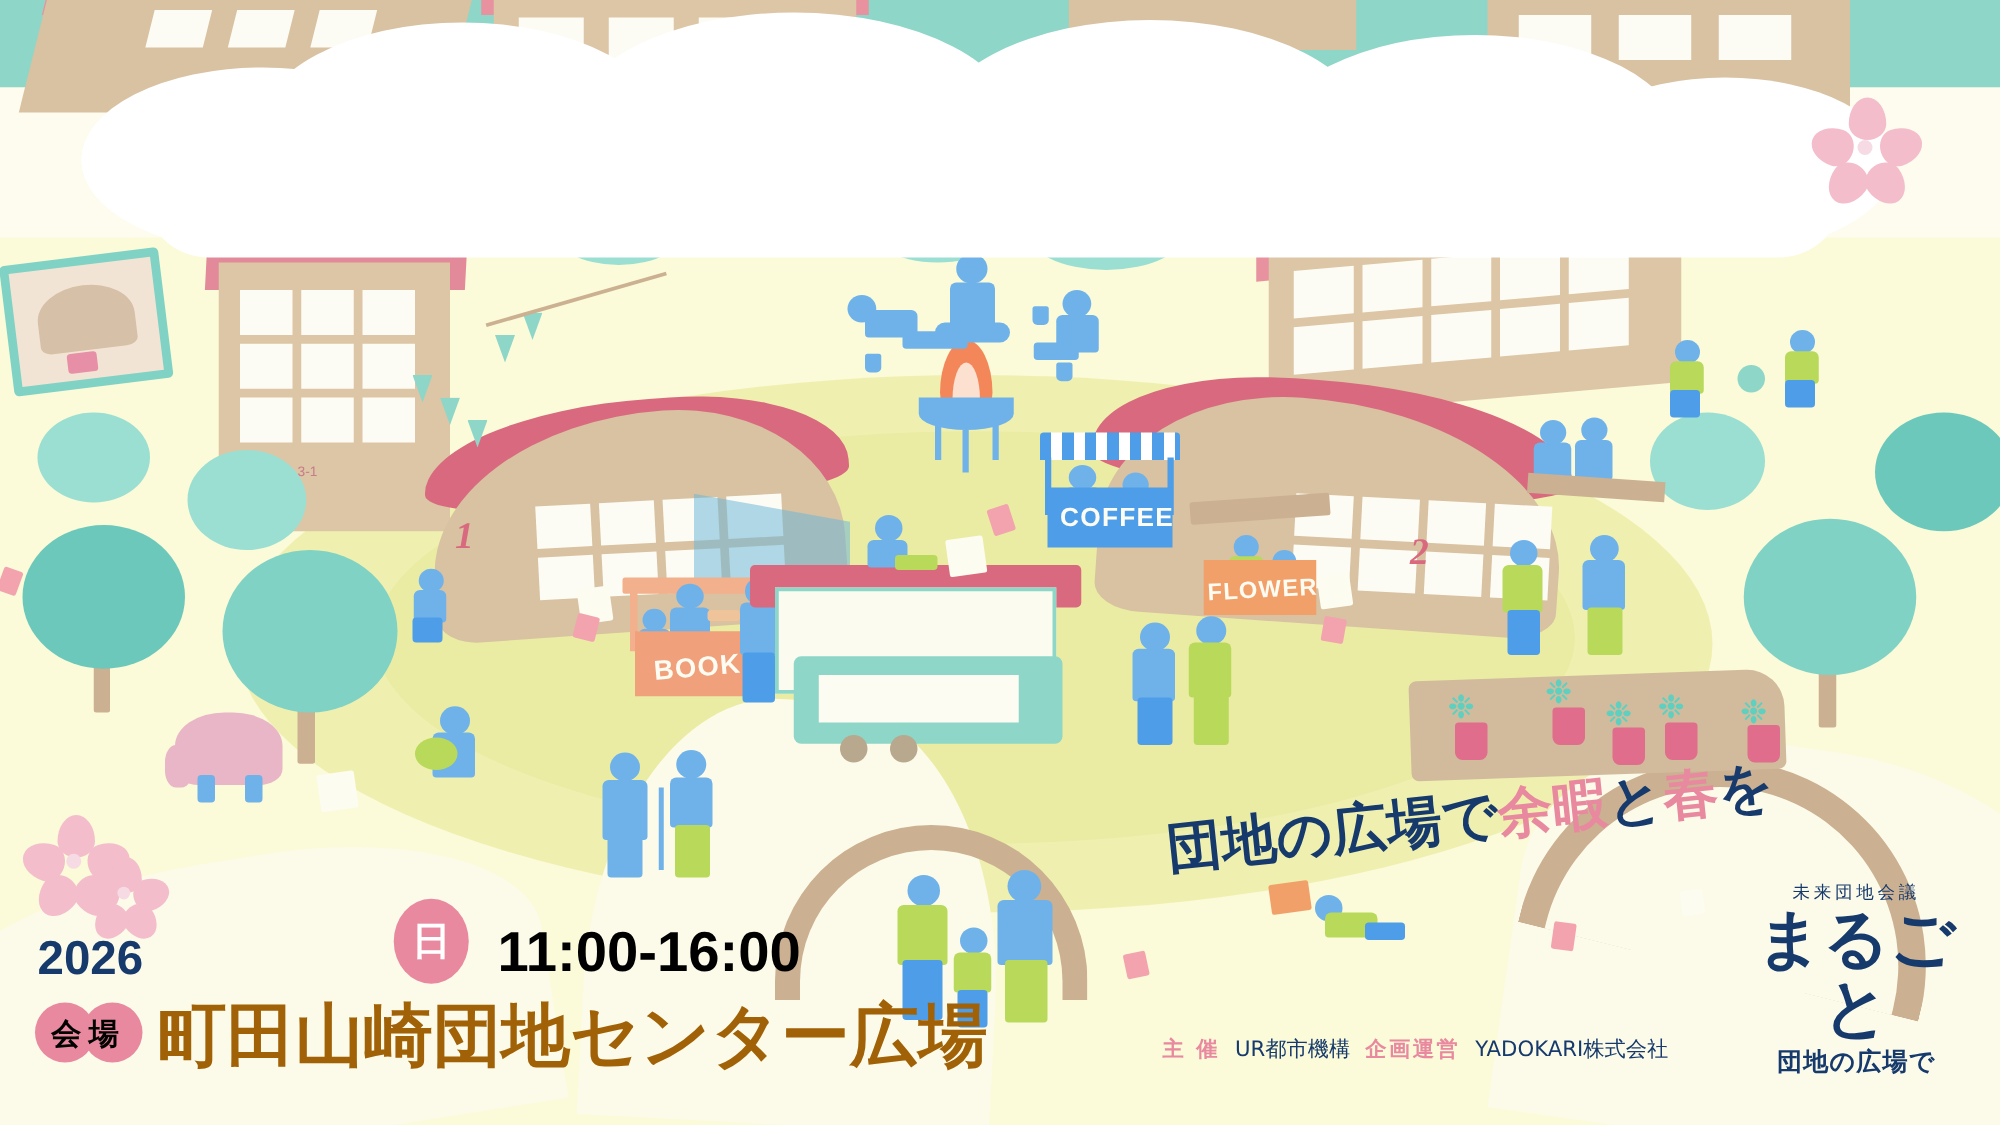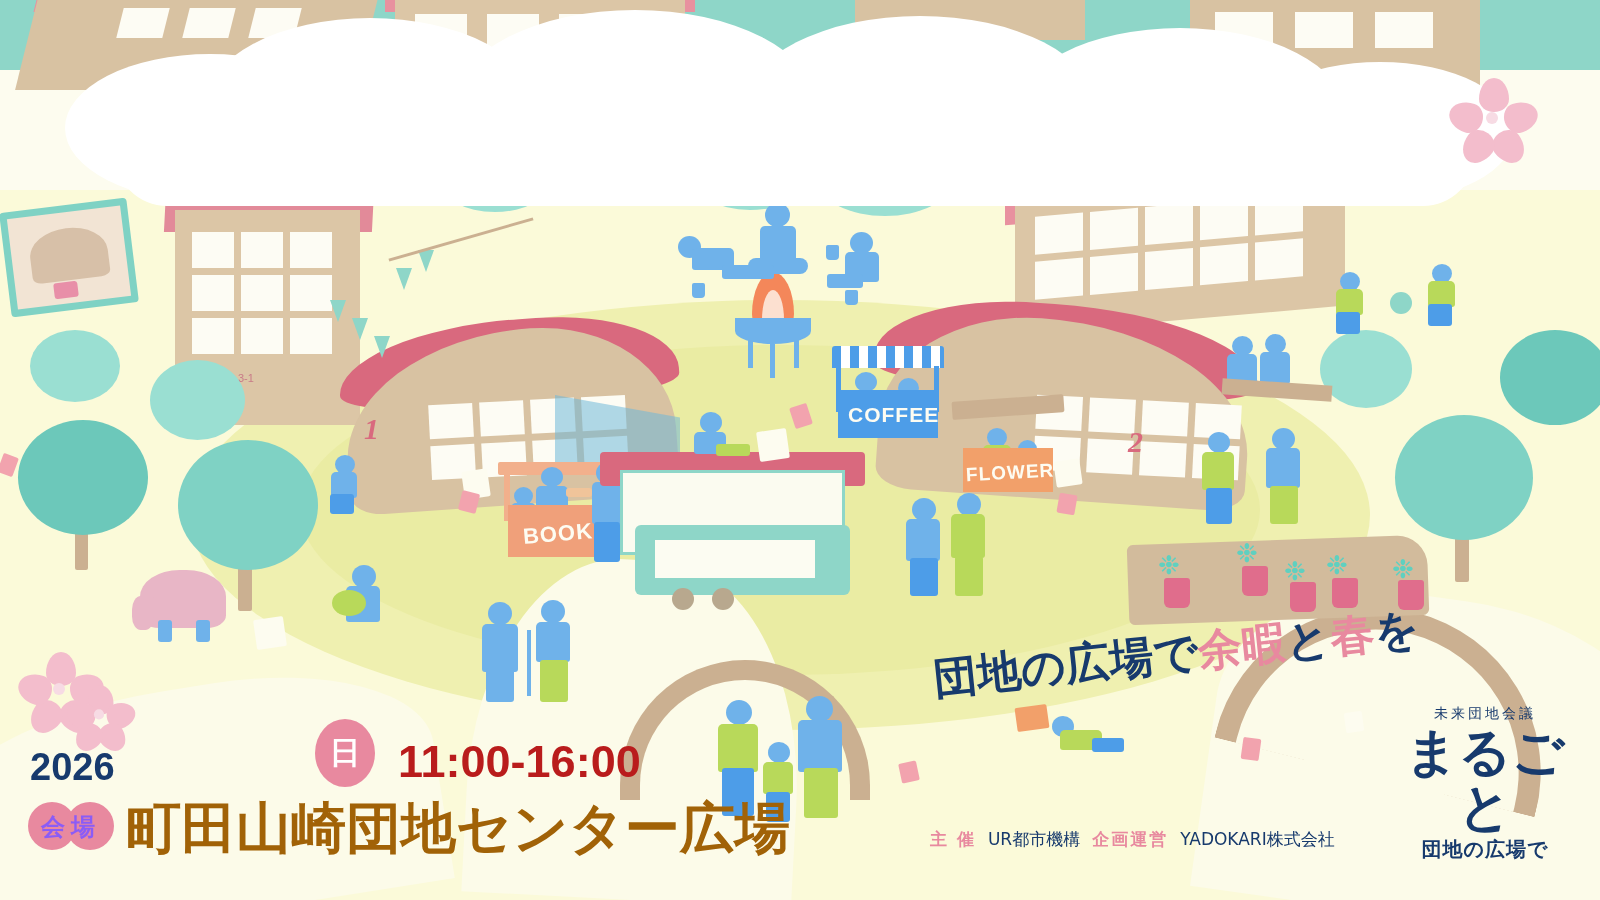--- a/index.html
+++ b/index.html
@@ -315,36 +315,36 @@
   .daybadge {
     position:absolute; left:287px; top:19px; width:60px; height:68px;
     background:#e8899f; border-radius:50%;
     display:flex; align-items:center; justify-content:center;
   }
   .daybadge span {
     color:#ffffff; font-size:31px; font-weight:700;
     font-family:"DejaVu Sans","Liberation Sans", sans-serif;
   }
   .times {
-    position:absolute; left:370px; top:36px; color:#b91c1c;
+    position:absolute; left:370px; top:36px; color:#000000;
     font-size:45px; font-weight:700; letter-spacing:0px;
     font-family:"Liberation Sans", sans-serif;
   }
 
   .venue-row { position:absolute; left:28px; top:798px; width:760px; height:62px; }
   .venue-badge {
     position:absolute; left:0px; top:4px; width:86px; height:48px;
   }
   .vb-c {
     position:absolute; width:48px; height:48px; border-radius:50%;
     background:#e8899f;
   }
   .venue-badge span {
     position:absolute; left:8px; top:9px; width:70px; text-align:center;
-    color:#8b5cf6; font-size:24px; font-weight:700; letter-spacing:6px;
+    color:#000000; font-size:24px; font-weight:700; letter-spacing:6px;
     font-family:"DejaVu Sans","Liberation Sans", sans-serif;
   }
   .venue-name {
     position:absolute; left:98px; top:-6px; color:#a16207;
     font-size:55px; font-weight:700; white-space:nowrap;
     font-family:"DejaVu Sans","Liberation Sans", sans-serif;
   }
 
   .credits {
     position:absolute; left:930px; top:826px; height:26px;

